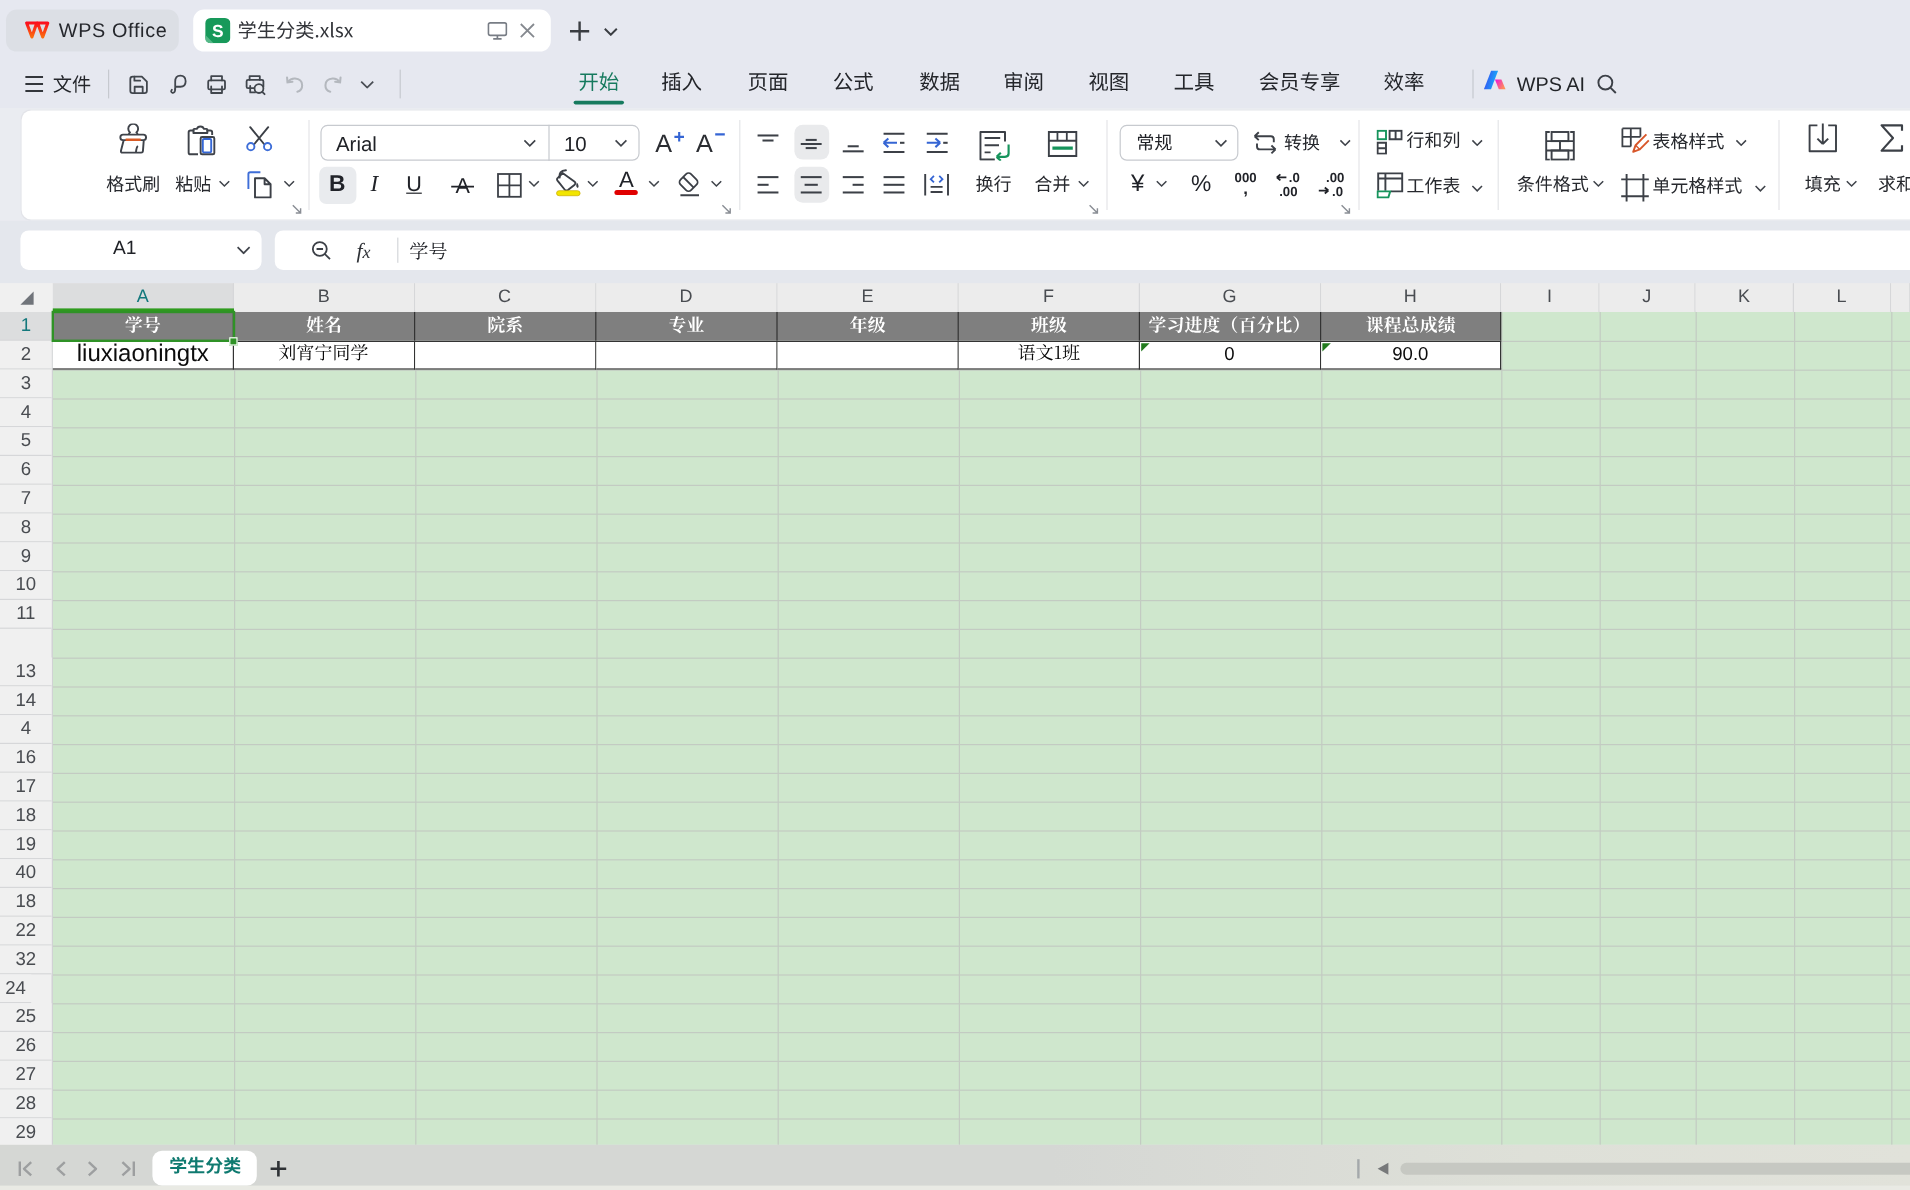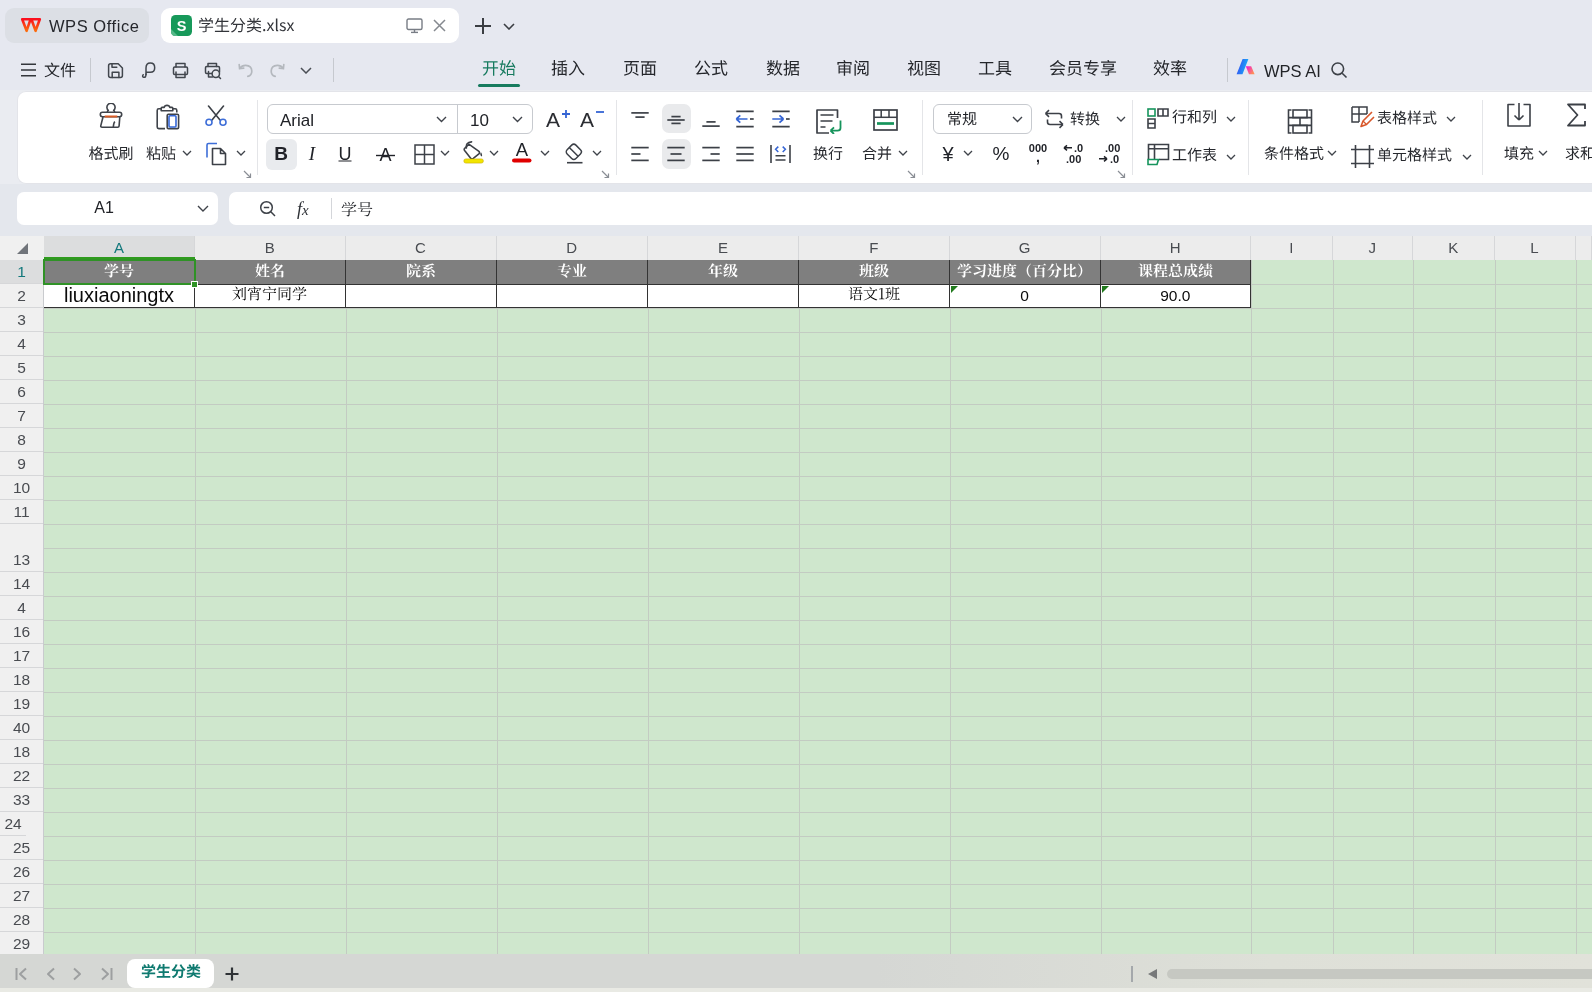--- a/index.html
+++ b/index.html
@@ -720,21 +720,21 @@
 <div class="abs" style="left:0;top:548.1px;width:43px;height:24.0px;background:#f0f0f0;border-bottom:1px solid #d6d7d9;color:#494c51;font-size:15.5px;text-align:center;line-height:24.0px;font-weight:normal;">13</div>
 <div class="abs" style="left:0;top:572.1px;width:43px;height:24.0px;background:#f0f0f0;border-bottom:1px solid #d6d7d9;color:#494c51;font-size:15.5px;text-align:center;line-height:24.0px;font-weight:normal;">14</div>
 <div class="abs" style="left:0;top:596.1px;width:43px;height:24.0px;background:#f0f0f0;border-bottom:1px solid #d6d7d9;color:#494c51;font-size:15.5px;text-align:center;line-height:24.0px;font-weight:normal;">4</div>
 <div class="abs" style="left:0;top:620.1px;width:43px;height:24.0px;background:#f0f0f0;border-bottom:1px solid #d6d7d9;color:#494c51;font-size:15.5px;text-align:center;line-height:24.0px;font-weight:normal;">16</div>
 <div class="abs" style="left:0;top:644.1px;width:43px;height:24.0px;background:#f0f0f0;border-bottom:1px solid #d6d7d9;color:#494c51;font-size:15.5px;text-align:center;line-height:24.0px;font-weight:normal;">17</div>
 <div class="abs" style="left:0;top:668.1px;width:43px;height:24.0px;background:#f0f0f0;border-bottom:1px solid #d6d7d9;color:#494c51;font-size:15.5px;text-align:center;line-height:24.0px;font-weight:normal;">18</div>
 <div class="abs" style="left:0;top:692.1px;width:43px;height:24.0px;background:#f0f0f0;border-bottom:1px solid #d6d7d9;color:#494c51;font-size:15.5px;text-align:center;line-height:24.0px;font-weight:normal;">19</div>
 <div class="abs" style="left:0;top:716.1px;width:43px;height:24.0px;background:#f0f0f0;border-bottom:1px solid #d6d7d9;color:#494c51;font-size:15.5px;text-align:center;line-height:24.0px;font-weight:normal;">40</div>
 <div class="abs" style="left:0;top:740.1px;width:43px;height:24.0px;background:#f0f0f0;border-bottom:1px solid #d6d7d9;color:#494c51;font-size:15.5px;text-align:center;line-height:24.0px;font-weight:normal;">18</div>
 <div class="abs" style="left:0;top:764.1px;width:43px;height:24.0px;background:#f0f0f0;border-bottom:1px solid #d6d7d9;color:#494c51;font-size:15.5px;text-align:center;line-height:24.0px;font-weight:normal;">22</div>
-<div class="abs" style="left:0;top:788.1px;width:43px;height:24.0px;background:#f0f0f0;border-bottom:1px solid #d6d7d9;color:#494c51;font-size:15.5px;text-align:center;line-height:24.0px;font-weight:normal;">33</div>
+<div class="abs" style="left:0;top:788.1px;width:43px;height:24.0px;background:#f0f0f0;border-bottom:1px solid #d6d7d9;color:#494c51;font-size:15.5px;text-align:center;line-height:24.0px;font-weight:normal;">32</div>
 <div class="abs" style="left:0;top:812.1px;width:26px;height:24.0px;background:#f0f0f0;border-bottom:1px solid #d6d7d9;color:#494c51;font-size:15.5px;text-align:center;line-height:24.0px;font-weight:normal;">24</div>
 <div class="abs" style="left:0;top:836.1px;width:43px;height:24.0px;background:#f0f0f0;border-bottom:1px solid #d6d7d9;color:#494c51;font-size:15.5px;text-align:center;line-height:24.0px;font-weight:normal;">25</div>
 <div class="abs" style="left:0;top:860.1px;width:43px;height:24.0px;background:#f0f0f0;border-bottom:1px solid #d6d7d9;color:#494c51;font-size:15.5px;text-align:center;line-height:24.0px;font-weight:normal;">26</div>
 <div class="abs" style="left:0;top:884.1px;width:43px;height:24.0px;background:#f0f0f0;border-bottom:1px solid #d6d7d9;color:#494c51;font-size:15.5px;text-align:center;line-height:24.0px;font-weight:normal;">27</div>
 <div class="abs" style="left:0;top:908.1px;width:43px;height:24.0px;background:#f0f0f0;border-bottom:1px solid #d6d7d9;color:#494c51;font-size:15.5px;text-align:center;line-height:24.0px;font-weight:normal;">28</div>
 <div class="abs" style="left:0;top:932.1px;width:43px;height:24.0px;background:#f0f0f0;border-bottom:1px solid #d6d7d9;color:#494c51;font-size:15.5px;text-align:center;line-height:24.0px;font-weight:normal;">29</div>
 <div class="abs" style="left:44px;top:260.1px;width:1207px;height:24.0px;background:#7f7f7f;"></div>
 <div class="abs" style="left:44px;top:260.1px;width:151px;height:24.0px;border-right:1px solid #333333;display:flex;align-items:center;justify-content:center;">
     <svg width="30.0" height="18.8" viewBox="0 -13.2 30.0 18.8" style="overflow:visible">
       <path d="M2.9 -12.6 2.7 -12.5C3.3 -11.8 3.9 -10.8 4 -9.8C5.5 -8.6 7 -11.7 2.9 -12.6ZM6.3 -12.8 6.2 -12.7C6.6 -12 6.9 -11 6.9 -10C8.4 -8.7 10.3 -11.6 6.3 -12.8ZM10.6 -12.7C10.3 -11.8 9.7 -10.4 9.2 -9.4H2.7C2.6 -9.8 2.5 -10.2 2.3 -10.6L2.1 -10.6C2.2 -9.6 1.7 -8.6 1.1 -8.3C0.7 -8 0.4 -7.6 0.5 -7.1C0.8 -6.6 1.4 -6.4 1.9 -6.8C2.5 -7.1 2.9 -7.9 2.8 -9H12C11.8 -8.5 11.6 -7.8 11.4 -7.4L10.4 -8.3L9.4 -7.4H3.1L3.3 -6.9H9.3C8.9 -6.4 8.3 -5.8 7.9 -5.3L6.6 -5.5V-3.9H0.6L0.7 -3.5H6.6V-0.9C6.6 -0.7 6.5 -0.6 6.2 -0.6C5.8 -0.6 3.6 -0.8 3.6 -0.8V-0.6C4.6 -0.4 5 -0.2 5.3 0.1C5.7 0.4 5.8 0.8 5.8 1.3C8.1 1.2 8.4 0.4 8.4 -0.8V-3.5H14.1C14.3 -3.5 14.5 -3.5 14.5 -3.7C13.8 -4.3 12.7 -5.2 12.7 -5.2L11.7 -3.9H8.4V-4.9C8.8 -4.9 8.9 -5 9 -5.2L8.6 -5.3C9.6 -5.7 10.7 -6.2 11.4 -6.6C11.8 -6.6 11.9 -6.6 12 -6.8L11.6 -7.2C12.4 -7.6 13.4 -8.1 14.1 -8.6C14.4 -8.6 14.5 -8.7 14.7 -8.8L12.9 -10.4L12 -9.4H9.7C10.7 -10.1 11.7 -11 12.3 -11.7C12.6 -11.6 12.8 -11.7 12.9 -11.9Z M27.9 -7.5 27 -6.3H15.5L15.7 -5.8H19.1C18.9 -5.4 18.6 -4.6 18.3 -4C18.1 -3.9 17.8 -3.8 17.7 -3.7L19.4 -2.6L20 -3.4H25.7C25.5 -2 25.1 -0.9 24.7 -0.6C24.6 -0.5 24.4 -0.5 24.1 -0.5C23.8 -0.5 22.4 -0.6 21.5 -0.6L21.5 -0.4C22.3 -0.3 23 -0.1 23.3 0.2C23.6 0.4 23.7 0.9 23.7 1.3C24.7 1.3 25.3 1.2 25.8 0.9C26.7 0.3 27.2 -1.1 27.5 -3.1C27.8 -3.1 28 -3.2 28.1 -3.3L26.5 -4.6L25.6 -3.8H20.1C20.4 -4.4 20.8 -5.3 21 -5.8H29.2C29.4 -5.8 29.5 -5.9 29.6 -6.1C29 -6.7 27.9 -7.5 27.9 -7.5ZM19.8 -7.4V-8H25.2V-7.2H25.5C26.1 -7.2 27 -7.5 27 -7.6V-11.1C27.3 -11.1 27.5 -11.3 27.6 -11.4L25.9 -12.7L25.1 -11.8H19.9L18.1 -12.5V-6.9H18.3C19.1 -6.9 19.8 -7.3 19.8 -7.4ZM25.2 -11.4V-8.4H19.8V-11.4Z" fill="#ffffff"></path>

